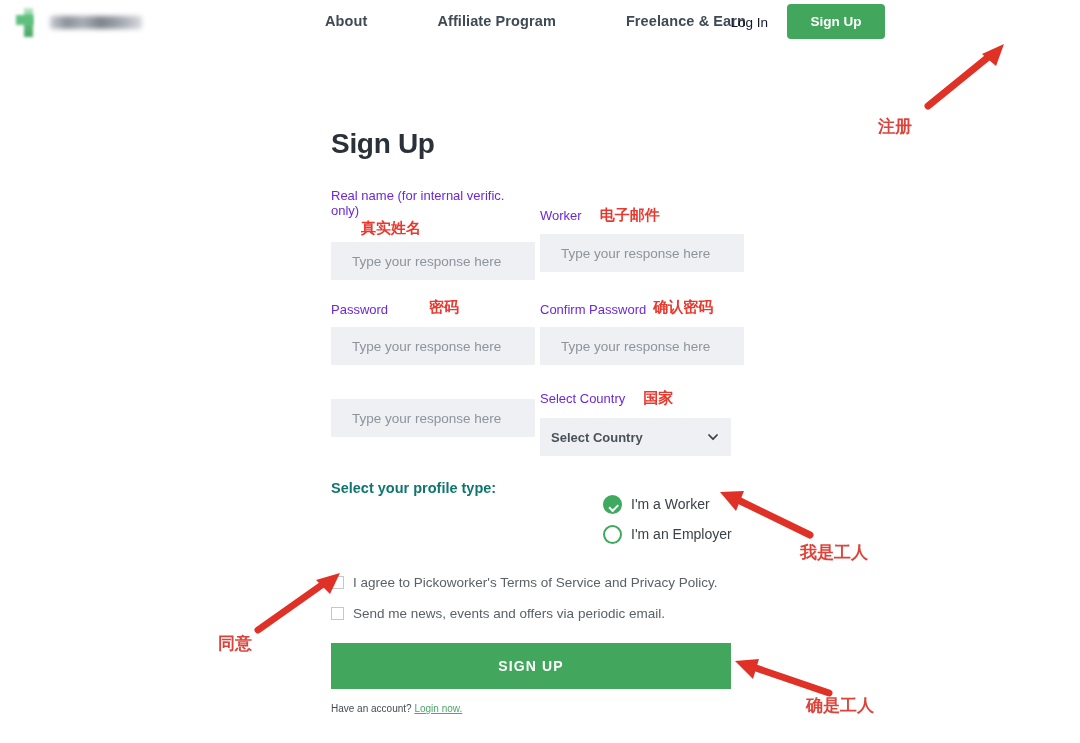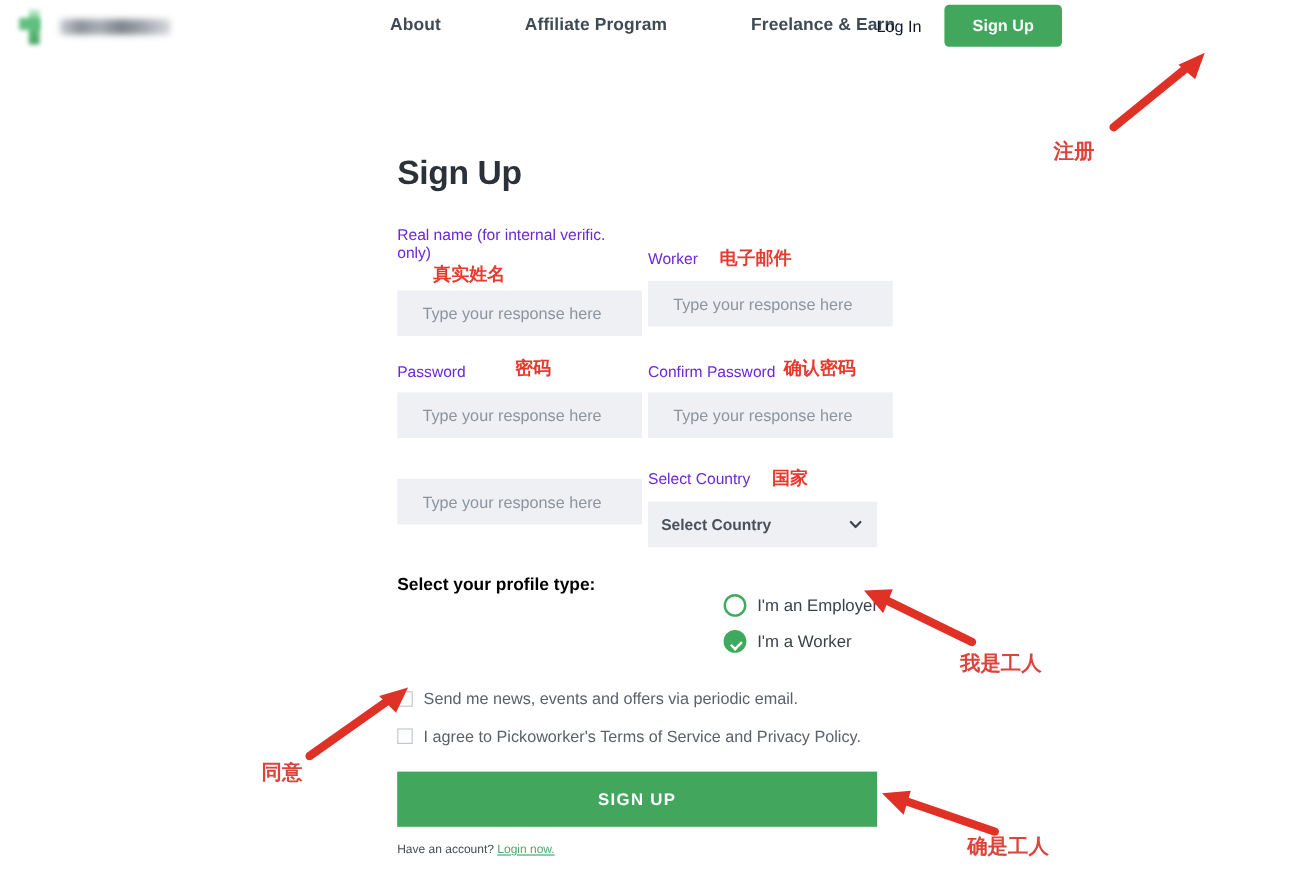--- a/index.html
+++ b/index.html
@@ -170,21 +170,21 @@
 
   
   .profile-sec {
     position: absolute;
     left: 331px; top: 480px;
     width: 410px;
   }
   .profile-head {
     font-size: 14.5px;
     font-weight: 700;
-    color: #000000;
+    color: #0f766e;
     margin-bottom: 10px;
   }
   .profile-desc {
     font-size: 14px;
     color: #4c545c;
     line-height: 20px;
     width: 252px;
   }
   .radios {
     position: absolute;
@@ -365,38 +365,38 @@
       </div>
     </div>
   </div>
 </div>
 
 <div class="profile-sec">
   <div class="profile-head">Select your profile type:</div>
 
   <div class="radios">
     <div class="radio-row">
+      <div class="radio-dot on"></div>
+      <span class="radio-label">I'm a Worker</span>
+    </div>
+    <div class="radio-row">
       <div class="radio-dot"></div>
       <span class="radio-label">I'm an Employer</span>
-    </div>
-    <div class="radio-row">
-      <div class="radio-dot on"></div>
-      <span class="radio-label">I'm a Worker</span>
     </div>
   </div>
 </div>
 
 <div class="checks">
   <div class="check-row">
     <div class="cbox"></div>
-    <span class="check-label">Send me news, events and offers via periodic email.</span>
+    <span class="check-label">I agree to Pickoworker's Terms of Service and Privacy Policy.</span>
   </div>
   <div class="check-row">
     <div class="cbox"></div>
-    <span class="check-label">I agree to Pickoworker's Terms of Service and Privacy Policy.</span>
+    <span class="check-label">Send me news, events and offers via periodic email.</span>
   </div>
 </div>
 
 <button class="signup-main">SIGN UP</button>
 
 <div class="have-acct">
   <span>Have an account?</span>
   <a>Login now.</a>
 </div>
 

